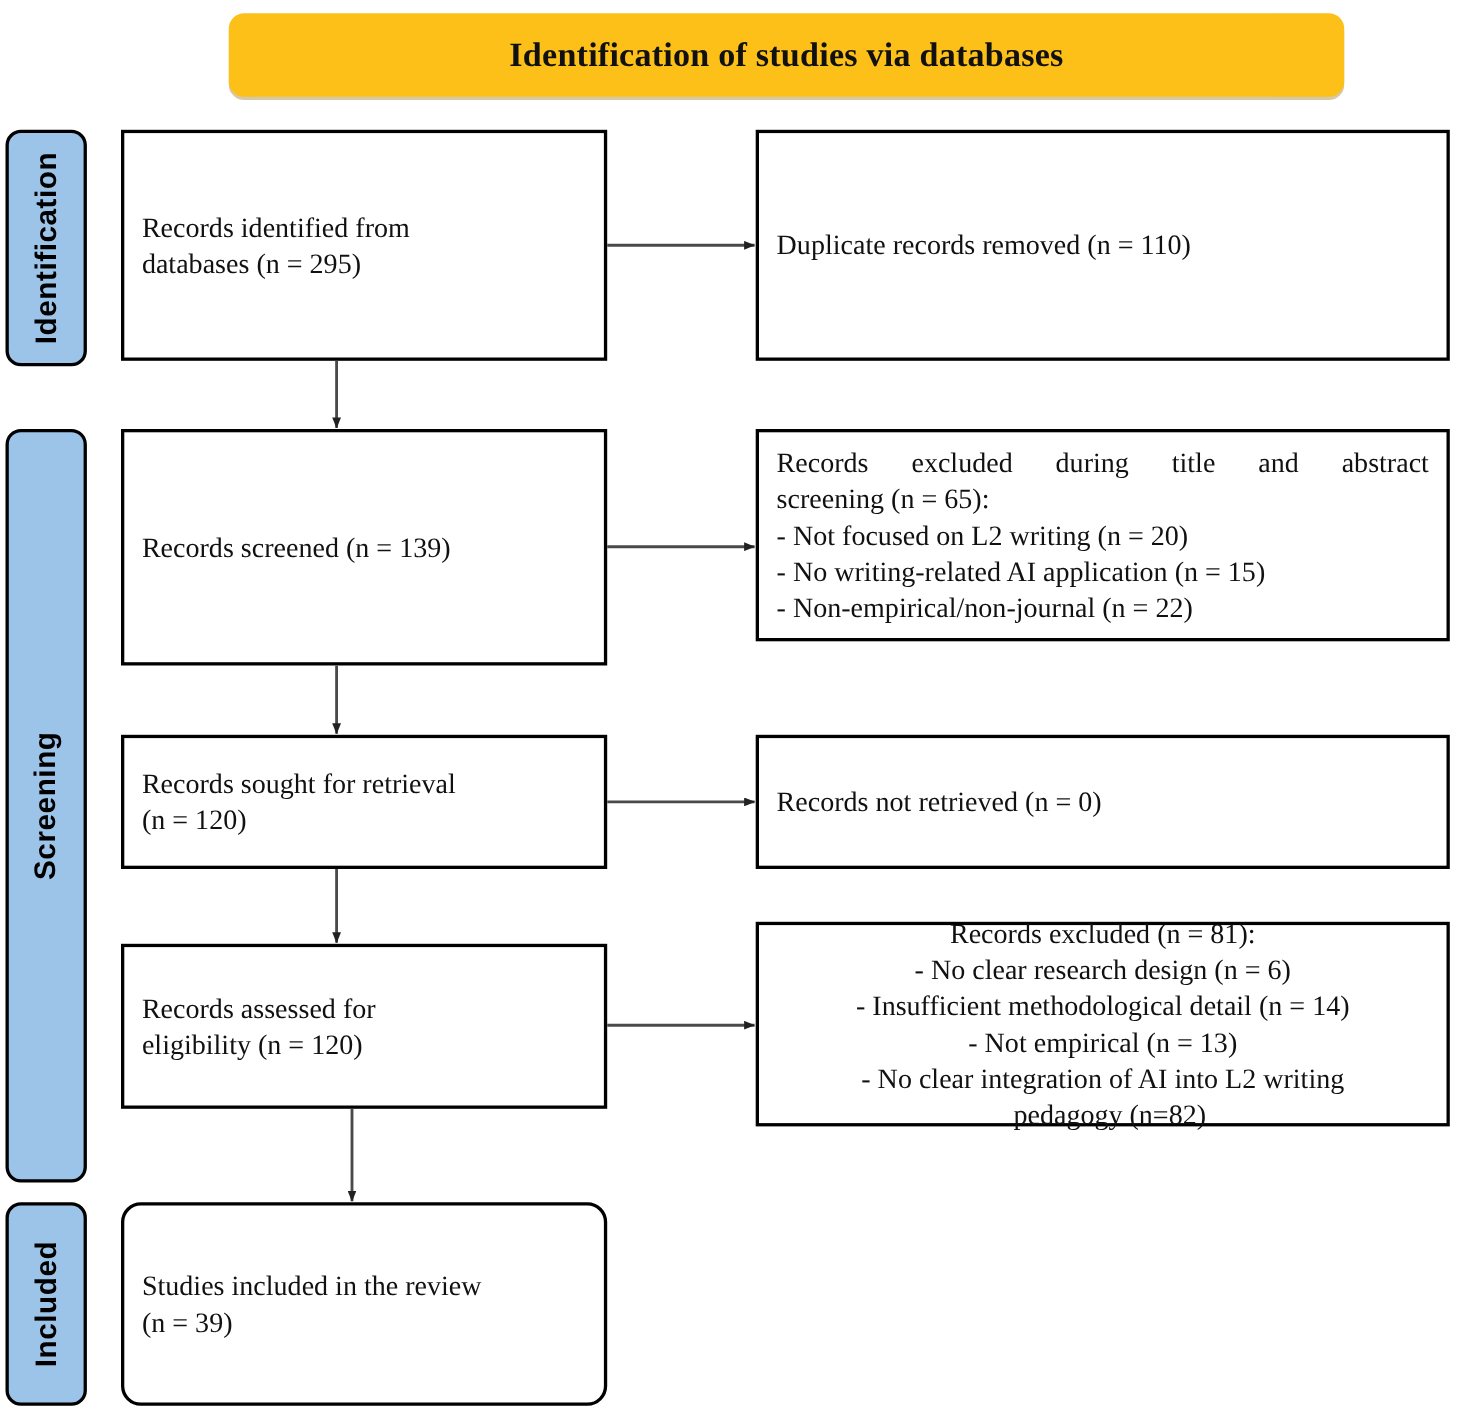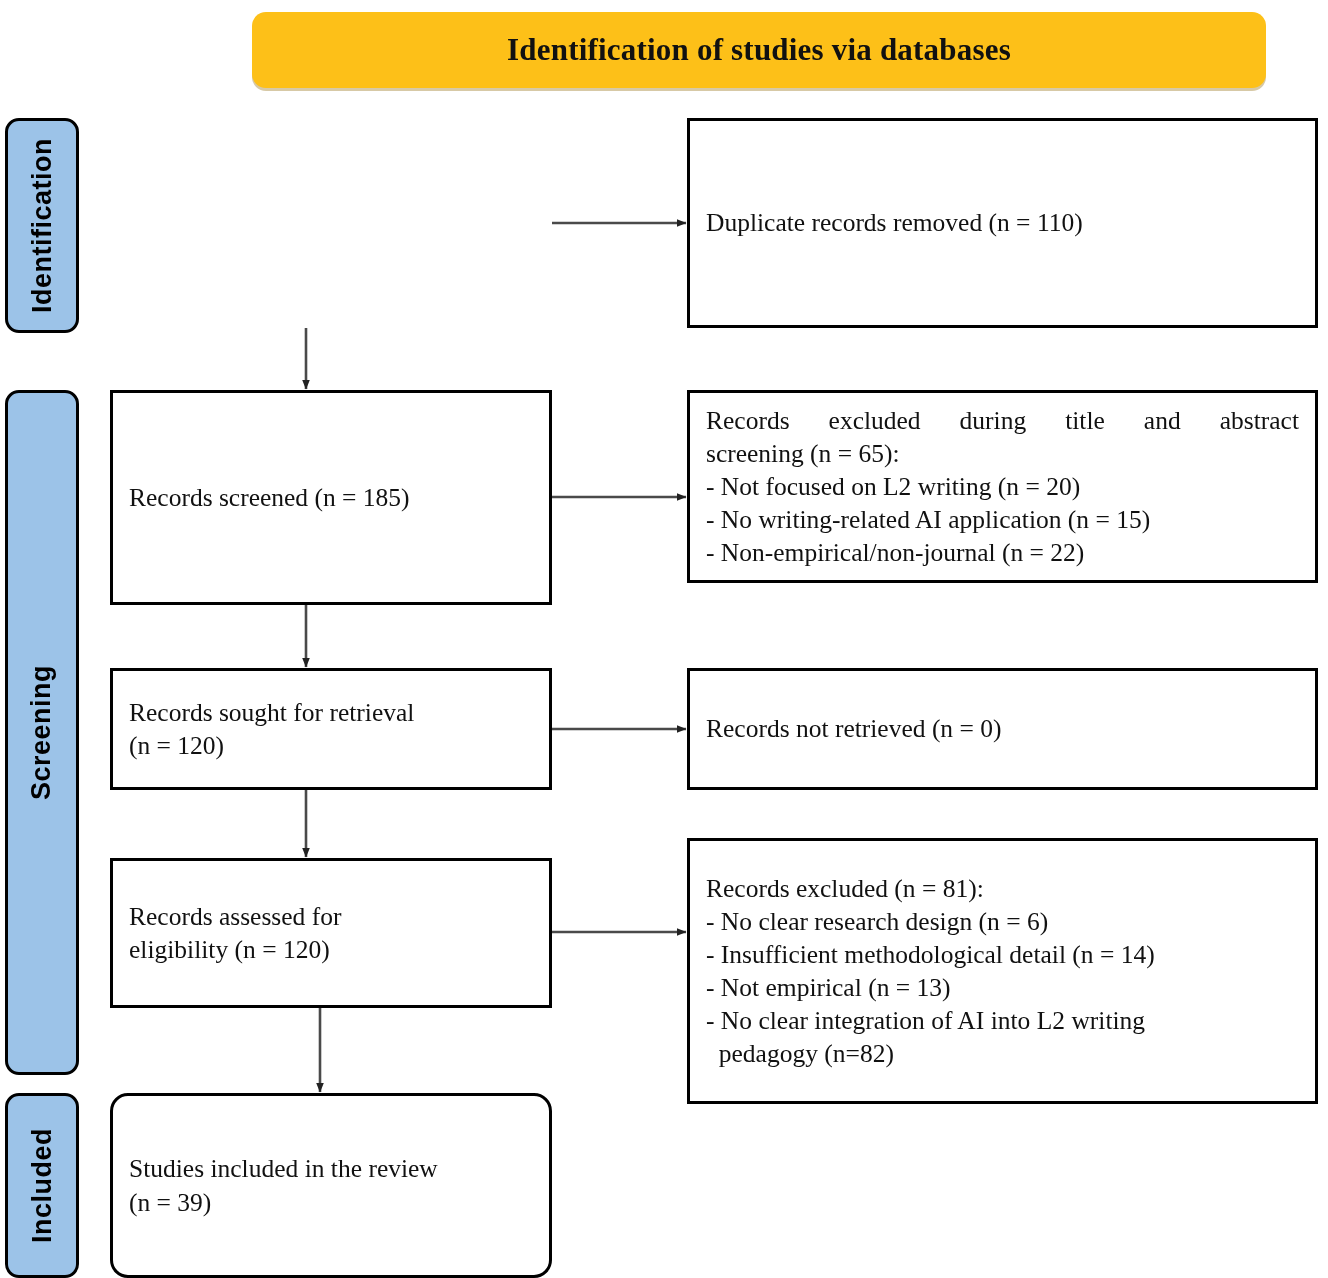--- a/index.html
+++ b/index.html
@@ -12,21 +12,21 @@
   }
   #stage{position:absolute;left:0;top:0;width:1328px;height:1278px;}
 
   
   .banner{
     position:absolute;
     left:208px;top:12px;width:1014px;height:76px;
     background:#fdc018;
     border-radius:14px;
     box-shadow:0 3px 0 0 rgba(140,100,0,.35);
-    display:flex;align-items:center;justify-content:center;margin-left:44px;
+    display:flex;align-items:center;justify-content:center;
   }
   .banner-text{
     font-weight:bold;
     font-size:31px;
     color:#111;
     letter-spacing:.2px;
     white-space:nowrap;
   }
 
   
@@ -74,21 +74,21 @@
   
   .col-r{left:687px;width:631px;}
 
   #box-identified   {top:118px;height:210px;}
   #box-duplicates   {top:118px;height:210px;}
   #box-screened     {top:390px;height:215px;}
   #box-excluded-ta  {top:390px;height:193px;}
   #box-sought       {top:668px;height:122px;}
   #box-not-retrieved{top:668px;height:122px;}
   #box-assessed     {top:858px;height:150px;}
-  #box-excluded-el  {top:838px;height:266px;}
+  #box-excluded-el  {top:838px;height:186px;text-align:center;}
   #box-included     {top:1093px;height:185px;border-radius:18px;}
 
   
   #box-excluded-ta .box-text .ln:first-child{
     text-align:justify;
     text-align-last:justify;
   }
 
   
   #arrows{position:absolute;left:0;top:0;width:1328px;height:1278px;pointer-events:none;}
@@ -105,29 +105,35 @@
   <div class="phase" id="phase-identification">
     <span class="phase-label">Identification</span>
   </div>
   <div class="phase" id="phase-screening">
     <span class="phase-label">Screening</span>
   </div>
   <div class="phase" id="phase-included">
     <span class="phase-label">Included</span>
   </div>
 
+  <div class="box col-l" id="box-identified">
+    <div class="box-text">
+        <span class="ln">Records identified from</span>
+        <span class="ln">databases (n = 295)</span>
+      </div>
+  </div>
   <div class="box col-r" id="box-duplicates">
     <div class="box-text">
         <span class="ln">Duplicate records removed (n = 110)</span>
       </div>
   </div>
 
   <div class="box col-l" id="box-screened">
     <div class="box-text">
-        <span class="ln">Records screened (n = 185)</span>
+        <span class="ln">Records screened (n = 139)</span>
       </div>
   </div>
   <div class="box col-r" id="box-excluded-ta">
     <div class="box-text">
         <span class="ln">Records excluded during title and abstract</span>
         <span class="ln">screening (n = 65):</span>
         <span class="ln">- Not focused on L2 writing (n = 20)</span>
         <span class="ln">- No writing-related AI application (n = 15)</span>
         <span class="ln">- Non-empirical/non-journal (n = 22)</span>
       </div>

